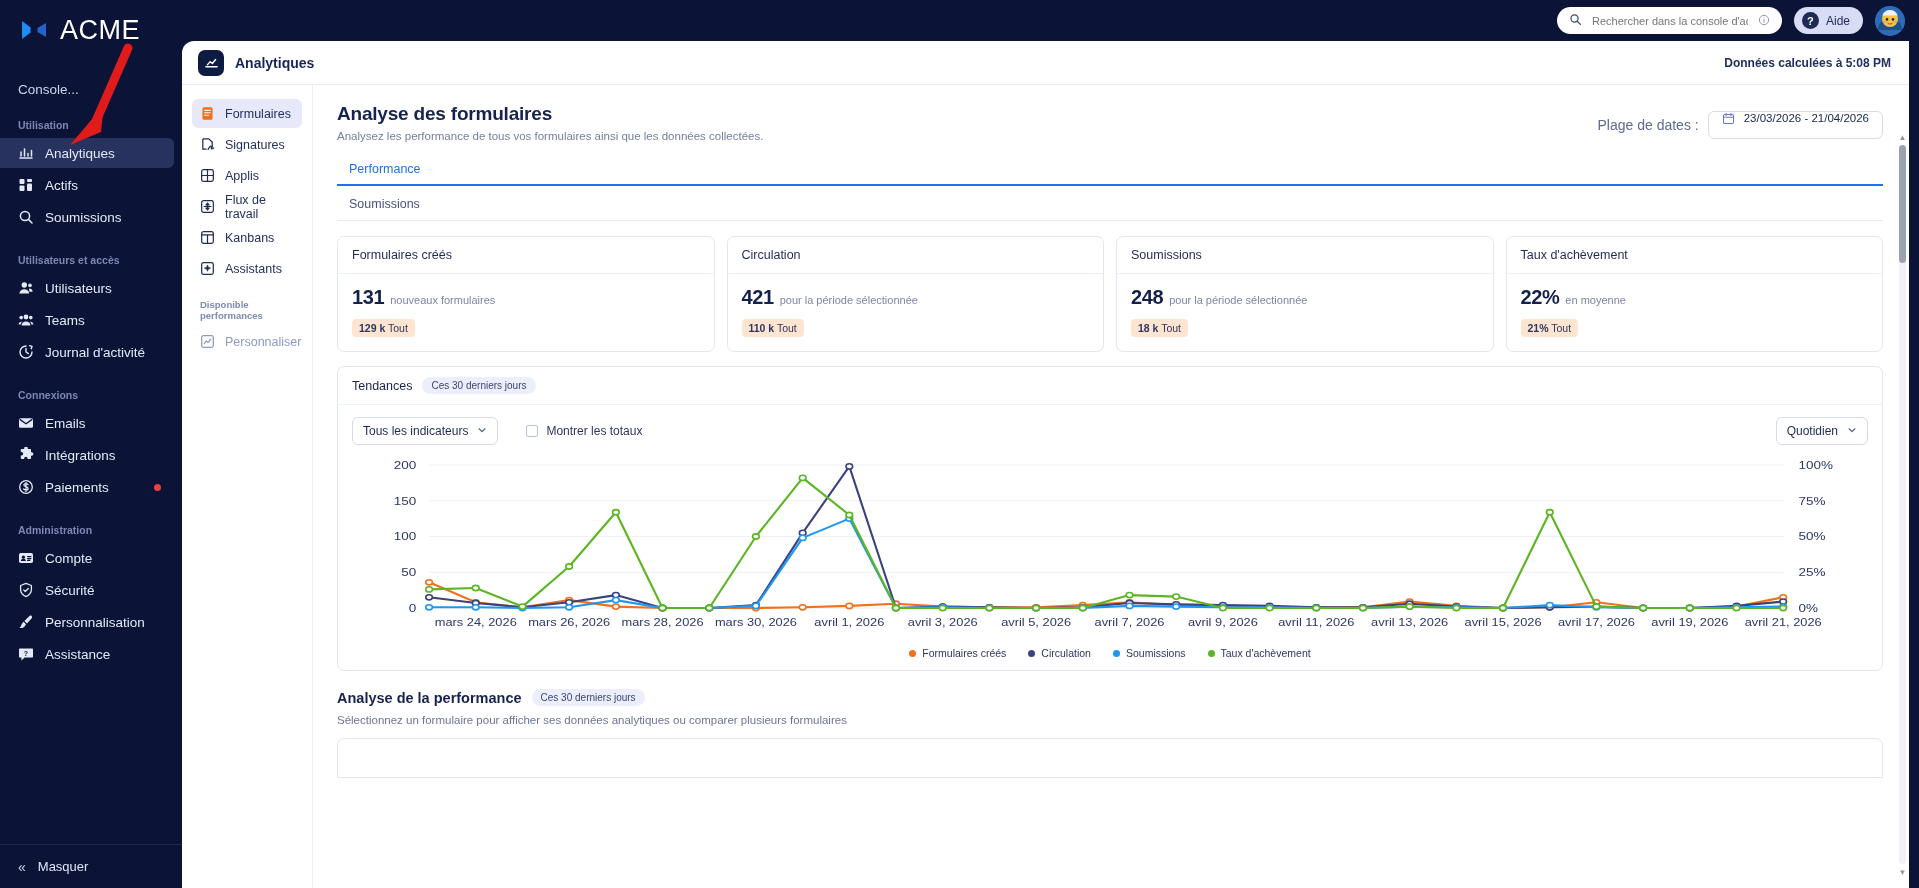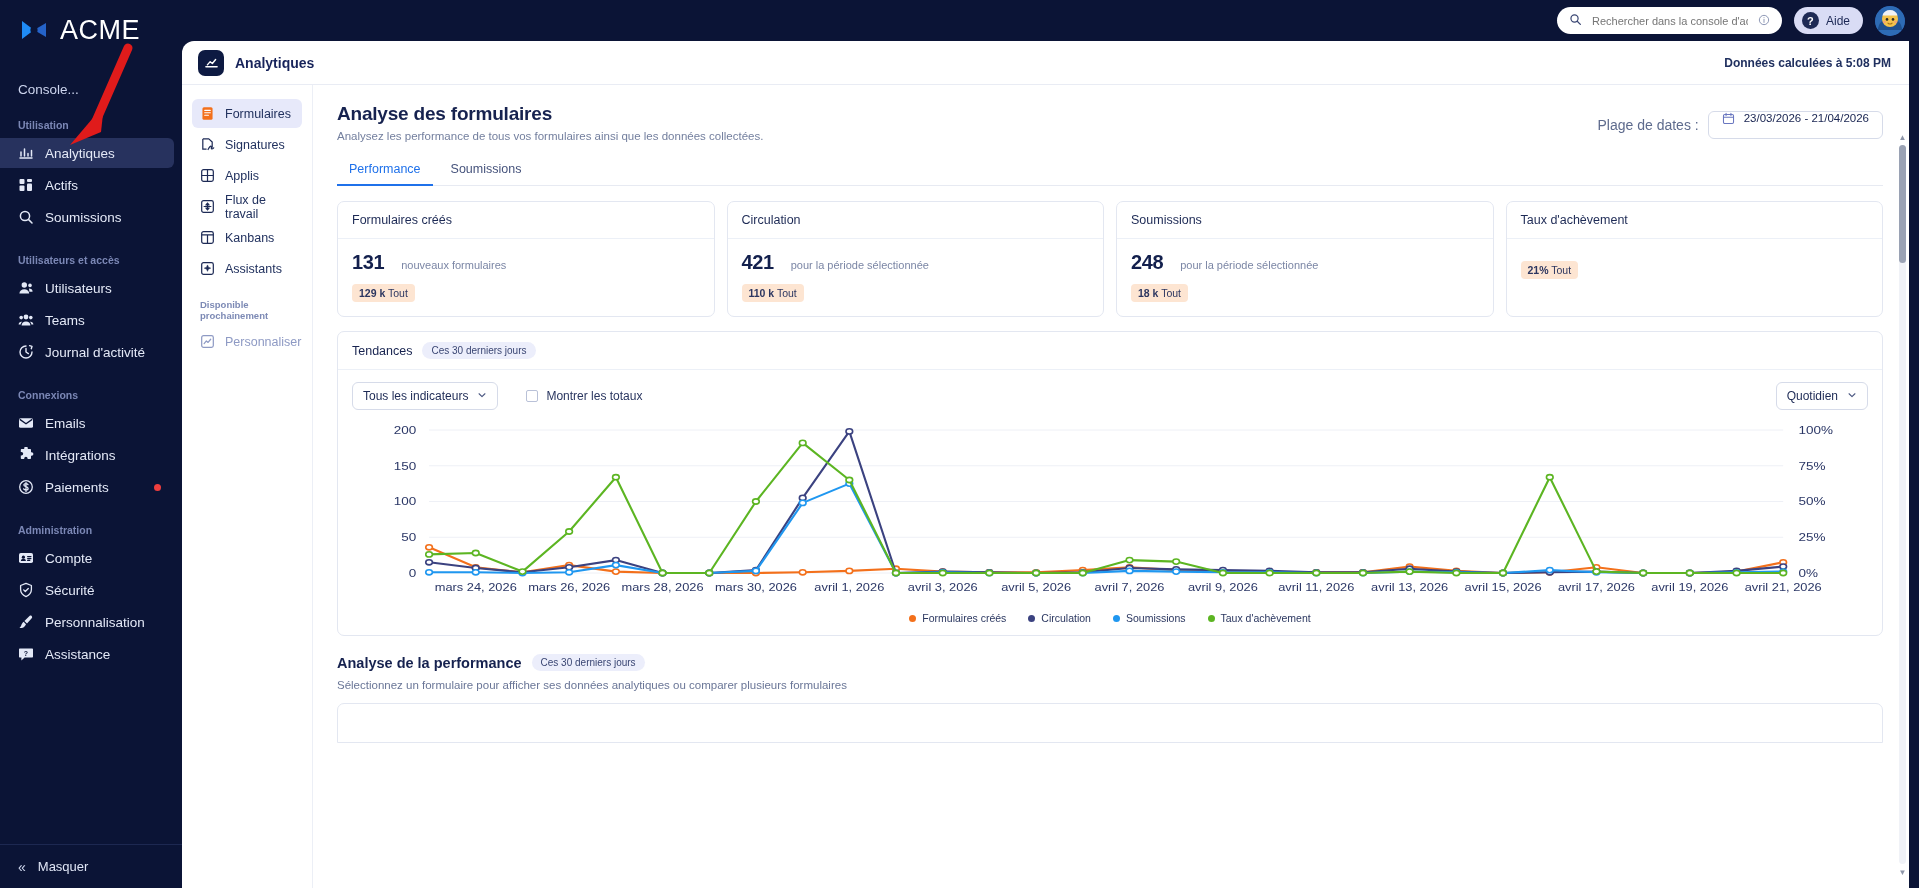--- a/index.html
+++ b/index.html
@@ -80,33 +80,33 @@
   .h1 { font-size: 19px; font-weight: 700; color: #16224f; letter-spacing: -.2px; }
   .sub { font-size: 11.5px; color: #737f9e; margin-top: 5px; }
 
   .daterange-wrap { display: flex; align-items: center; gap: 9px; margin-top: 8px; }
   .daterange-label { font-size: 14px; color: #5e6b8d; }
   .daterange-box {
     display: flex; align-items: flex-start; gap: 9px; height: 28px; padding: 0 13px;
     border: 1px solid #d6dbe9; border-radius: 6px; font-size: 11.5px; color: #16224f; cursor: pointer;
   }
 
-  .tabs { display: flex; gap: 6px; margin-top: 14px; border-bottom: 1px solid #e7eaf2; }
+  .tabs { display: flex; gap: 6px; margin-top: 14px; border-bottom: 1px solid #e7eaf2; flex-direction: column; }
   .tab {
     font-size: 12.5px; color: #46537c; padding: 6px 12px 8px 12px; cursor: pointer;
     border-bottom: 2px solid transparent; margin-bottom: -1px;
   }
   .tab.active { color: #1f71ea; border-bottom-color: #1f71ea; font-weight: 500; }
 
   
   .cards { display: flex; gap: 12px; margin-top: 15px; }
   .card { flex: 1; border: 1px solid #e3e7f1; border-radius: 7px; overflow: hidden; background: #fff; }
   .card-head { padding: 11px 14px; border-bottom: 1px solid #ecf0f7; font-size: 12.5px; color: #1d2a55; }
   .card-body { padding: 12px 14px 14px 14px; }
-  .card-val-row { display: flex; align-items: baseline; gap: 17px; text-align: right; }
+  .card-val-row { display: flex; align-items: baseline; gap: 6px; text-align: right; }
   .card-val { font-size: 20px; font-weight: 700; color: #13204d; letter-spacing: -.4px; }
   .card-val-sub { font-size: 11px; color: #7b86a5; }
   .chip {
     display: inline-block; margin-top: 10px; background: #fde5d2; border-radius: 4px;
     padding: 3px 7px; font-size: 10.5px; color: #2c3660;
   }
   .chip b { font-weight: 700; }
 
   
   .panel-box { margin-top: 14px; border: 1px solid #e3e7f1; border-radius: 7px; background: #fff; }
@@ -388,21 +388,21 @@
         <div class="subnav-item">
           <span class="subnav-ico">
             <svg viewBox="0 0 16 16" fill="none" stroke="#1d2a55" stroke-width="1.3">
                 <rect x="1.8" y="1.8" width="12.4" height="12.4" rx="2"></rect>
                 <path d="M8 4.2l1 2.4 2.4 1-2.4 1-1 2.4-1-2.4-2.4-1 2.4-1z" fill="#1d2a55" stroke-width=".6"></path>
               </svg>
           </span>
           <span>Assistants</span>
         </div>
 
-        <div class="subnav-section">Disponible prochainement</div>
+        <div class="subnav-section">Disponible performances</div>
         <div class="subnav-item muted">
           <span class="subnav-ico">
             <svg viewBox="0 0 16 16" fill="none" stroke="#8e9ac4" stroke-width="1.3">
                 <rect x="1.8" y="1.8" width="12.4" height="12.4" rx="2"></rect>
                 <path d="M4.4 10.2l2.4-2.8 1.8 1.6 2.8-3.4" stroke-linecap="round" stroke-linejoin="round"></path>
               </svg>
           </span>
           <span>Personnaliser</span>
         </div>
       </nav>
@@ -469,20 +469,24 @@
               </div>
               <div class="chip">
                 <b>18 k</b>
                 <span>Tout</span>
               </div>
             </div>
           </div>
           <div class="card">
             <div class="card-head">Taux d'achèvement</div>
             <div class="card-body">
+              <div class="card-val-row">
+                <span class="card-val">22%</span>
+                <span class="card-val-sub">en moyenne</span>
+              </div>
               <div class="chip">
                 <b>21%</b>
                 <span>Tout</span>
               </div>
             </div>
           </div>
         </div>
 
         <div class="panel-box">
           <div class="panel-box-head">

